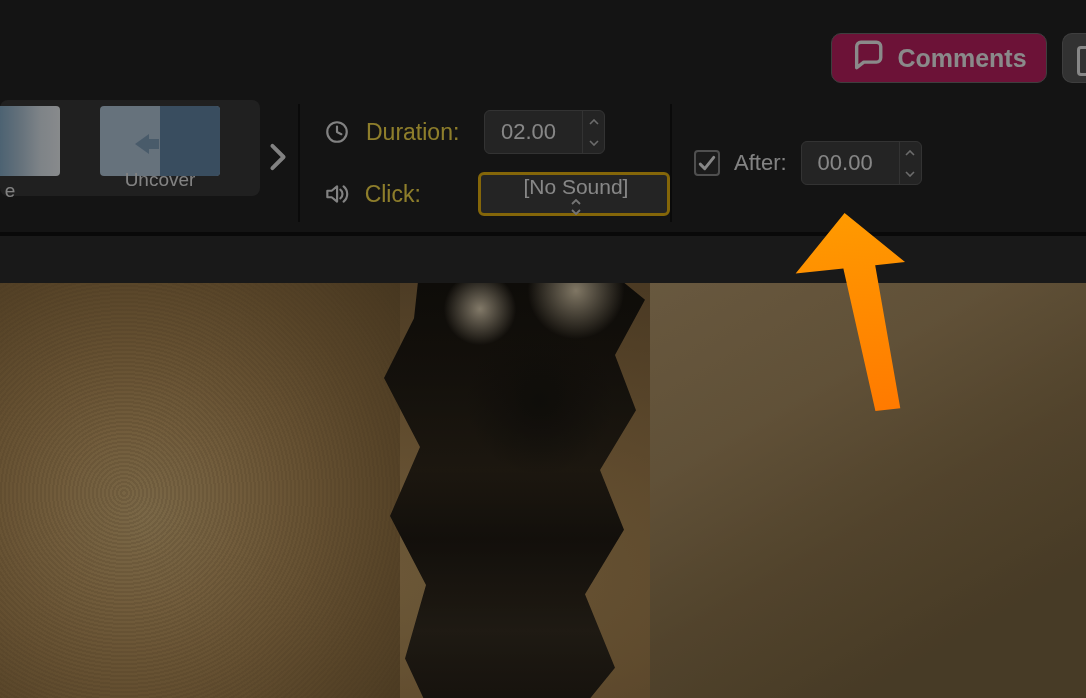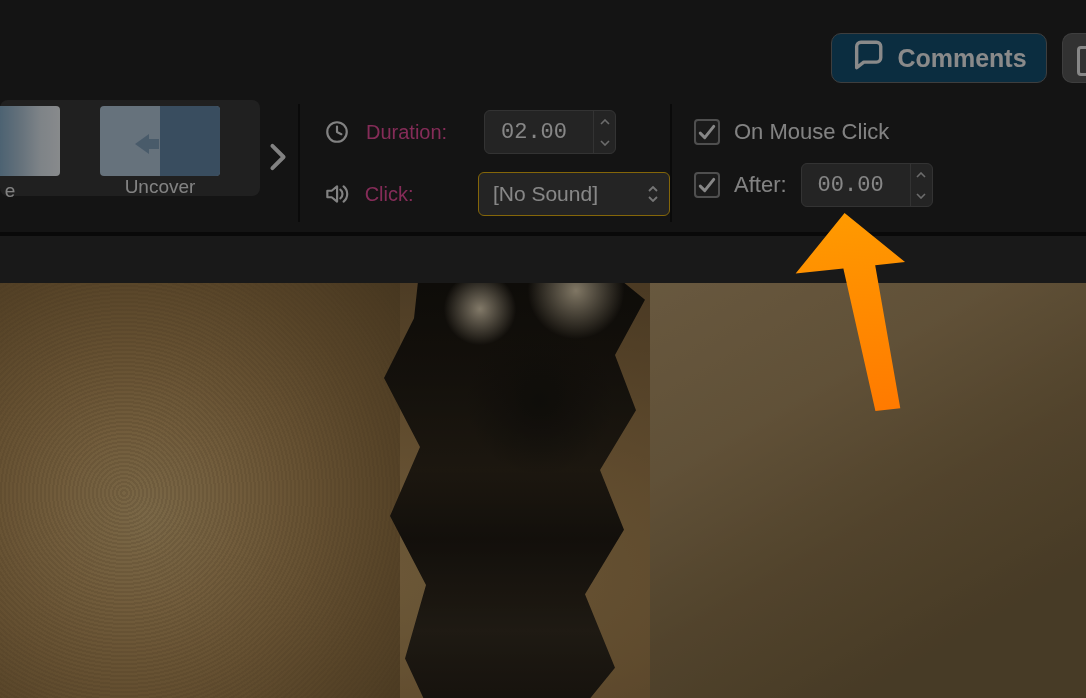--- a/index.html
+++ b/index.html
@@ -11,21 +11,21 @@
     height: 283px;
     background: #1c1c1c;
   }
 
   .comments-btn {
     position: absolute;
     top: 33px;
     left: 831px;
     width: 216px;
     height: 50px;
-    background: #0c4a6e;
+    background: #be185d;
     border: 1px solid #6a6a6a;
     border-radius: 10px;
     display: flex;
     align-items: center;
     justify-content: center;
     gap: 12px;
     color: #f5f5f5;
     font-size: 25px;
     font-weight: 600;
   }
@@ -102,21 +102,21 @@
     border-bottom:10px solid transparent;
     border-right:14px solid #7f9fbb;
   }
   .thumb-uncover .arrow-left::after{
     content:""; position:absolute; top:-5px; left:14px; width:10px; height:10px; background:#7f9fbb;
   }
   .label-e {
     position:absolute; top:86px; left:-40px; width:100px; text-align:center; color:#e8e8e8; font-size:19px;
   }
   .label-uncover {
-    position:absolute; top:82px; left:100px; width:120px; text-align:center; color:#e8e8e8; font-size:19px;
+    position:absolute; top:75px; left:100px; width:120px; text-align:center; color:#e8e8e8; font-size:19px;
   }
   .gallery-chevron {
     position:absolute; top:49px; left:269px; color:#e8e8e8;
   }
   .gallery-chevron svg{width:18px;height:28px;}
 
   .effect-options {
     width:108px;
     display:flex; flex-direction:column; align-items:center; padding-top:8px;
   }
@@ -137,36 +137,36 @@
 
   .vdiv { width:2px; background:#0a0a0a; margin:10px 0; }
 
   .timing-group {
     display:flex; flex-direction:column; justify-content:center; gap:18px;
     padding-left:22px; width:370px;
   }
   .trow { display:flex; align-items:center; gap:14px; }
   .row-icon { width:30px; display:flex; justify-content:center; color:#e8e8e8; }
   .row-icon svg{ width:26px;height:26px; }
-  .row-label { color:#ec4899; font-size:20px; width:104px; }
+  .row-label { color:#fde047; font-size:23px; width:104px; }
 
   .spinner {
     position:relative; display:flex; align-items:center;
     background:#3a3a3a; border:1px solid #565656; border-radius:6px;
     height:44px;
   }
-  .spinner .val { color:#f0f0f0; font-size:22px; padding:0 26px 0 16px; min-width:86px; text-align:center;font-family:Liberation Mono, monospace;}
+  .spinner .val { color:#f0f0f0; font-size:22px; padding:0 26px 0 16px; min-width:86px; text-align:center;}
   .spinner .steppers { display:flex; flex-direction:column; border-left:1px solid #555; height:100%; width:22px;}
   .spinner .steppers div {flex:1; display:flex;align-items:center;justify-content:center; color:#bfbfbf;}
   .spinner .steppers div svg{width:10px;height:6px;}
 
   .dropdown {
     position:relative; display:flex; align-items:center; justify-content:space-between;
-    background:#3a3a3a; border:1px solid #eab308; border-radius:6px;
-    height:44px; padding:0 10px 0 14px; width:200px;
+    background:#3a3a3a; border:3px solid #eab308; border-radius:6px;
+    height:44px; padding:0 10px 0 14px; width:200px;flex-direction:column;
   }
   .dropdown .dtext {color:#f0f0f0; font-size:21px;}
   .dropdown .dchev {display:flex;flex-direction:column; gap:2px;}
   .dropdown .dchev svg{width:12px;height:7px; color:#cfcfcf;}
 
   .advance-group {
     display:flex; flex-direction:column; justify-content:center; gap:18px;
     padding-left:22px; flex:1;
   }
   .arow{ display:flex; align-items:center; gap:14px; }
@@ -319,28 +319,20 @@
 
     <div class="vdiv"></div>
 
     <div class="advance-group">
       <div class="arow">
         <div class="checkbox">
           <svg viewBox="0 0 16 16" fill="none" stroke="currentColor" stroke-width="2.6" stroke-linecap="round" stroke-linejoin="round">
               <polyline points="2,9 6,13 14,3"></polyline>
             </svg>
         </div>
-        <span class="alabel">On Mouse Click</span>
-      </div>
-      <div class="arow">
-        <div class="checkbox">
-          <svg viewBox="0 0 16 16" fill="none" stroke="currentColor" stroke-width="2.6" stroke-linecap="round" stroke-linejoin="round">
-              <polyline points="2,9 6,13 14,3"></polyline>
-            </svg>
-        </div>
         <span class="alabel">After:</span>
         <div class="spinner">
           <span class="val">00.00</span>
           <div class="steppers">
             <div>
                 <svg viewBox="0 0 10 6">
                   <polyline points="1,5 5,1 9,5" fill="none" stroke="currentColor" stroke-width="1.6"></polyline>
                 </svg>
               </div>
             <div>

